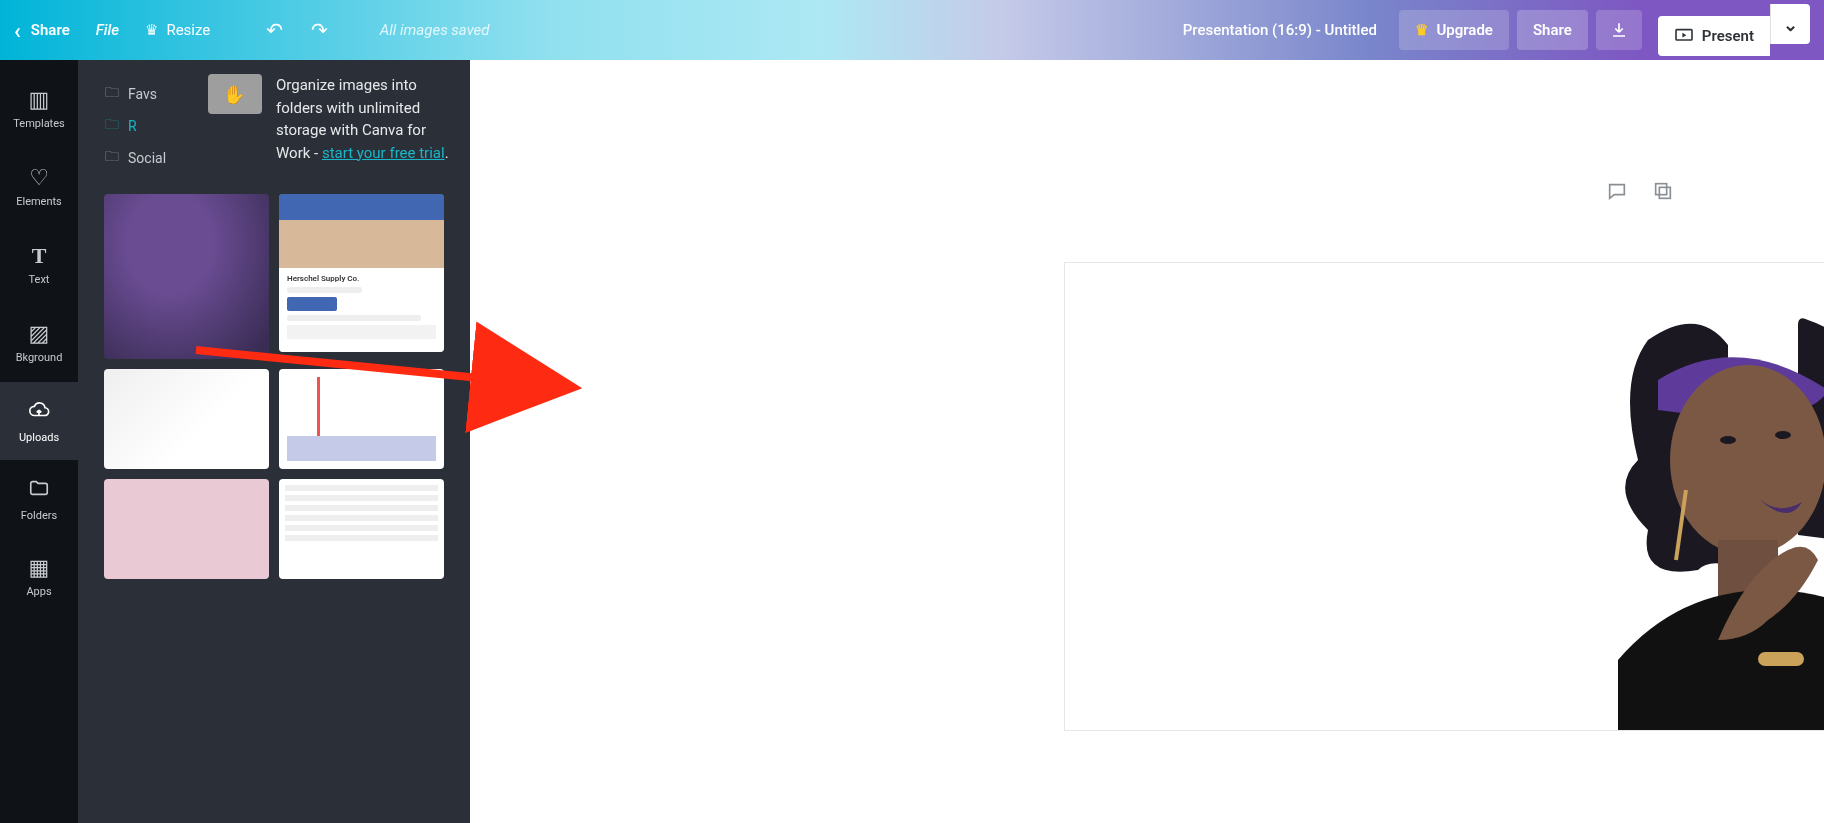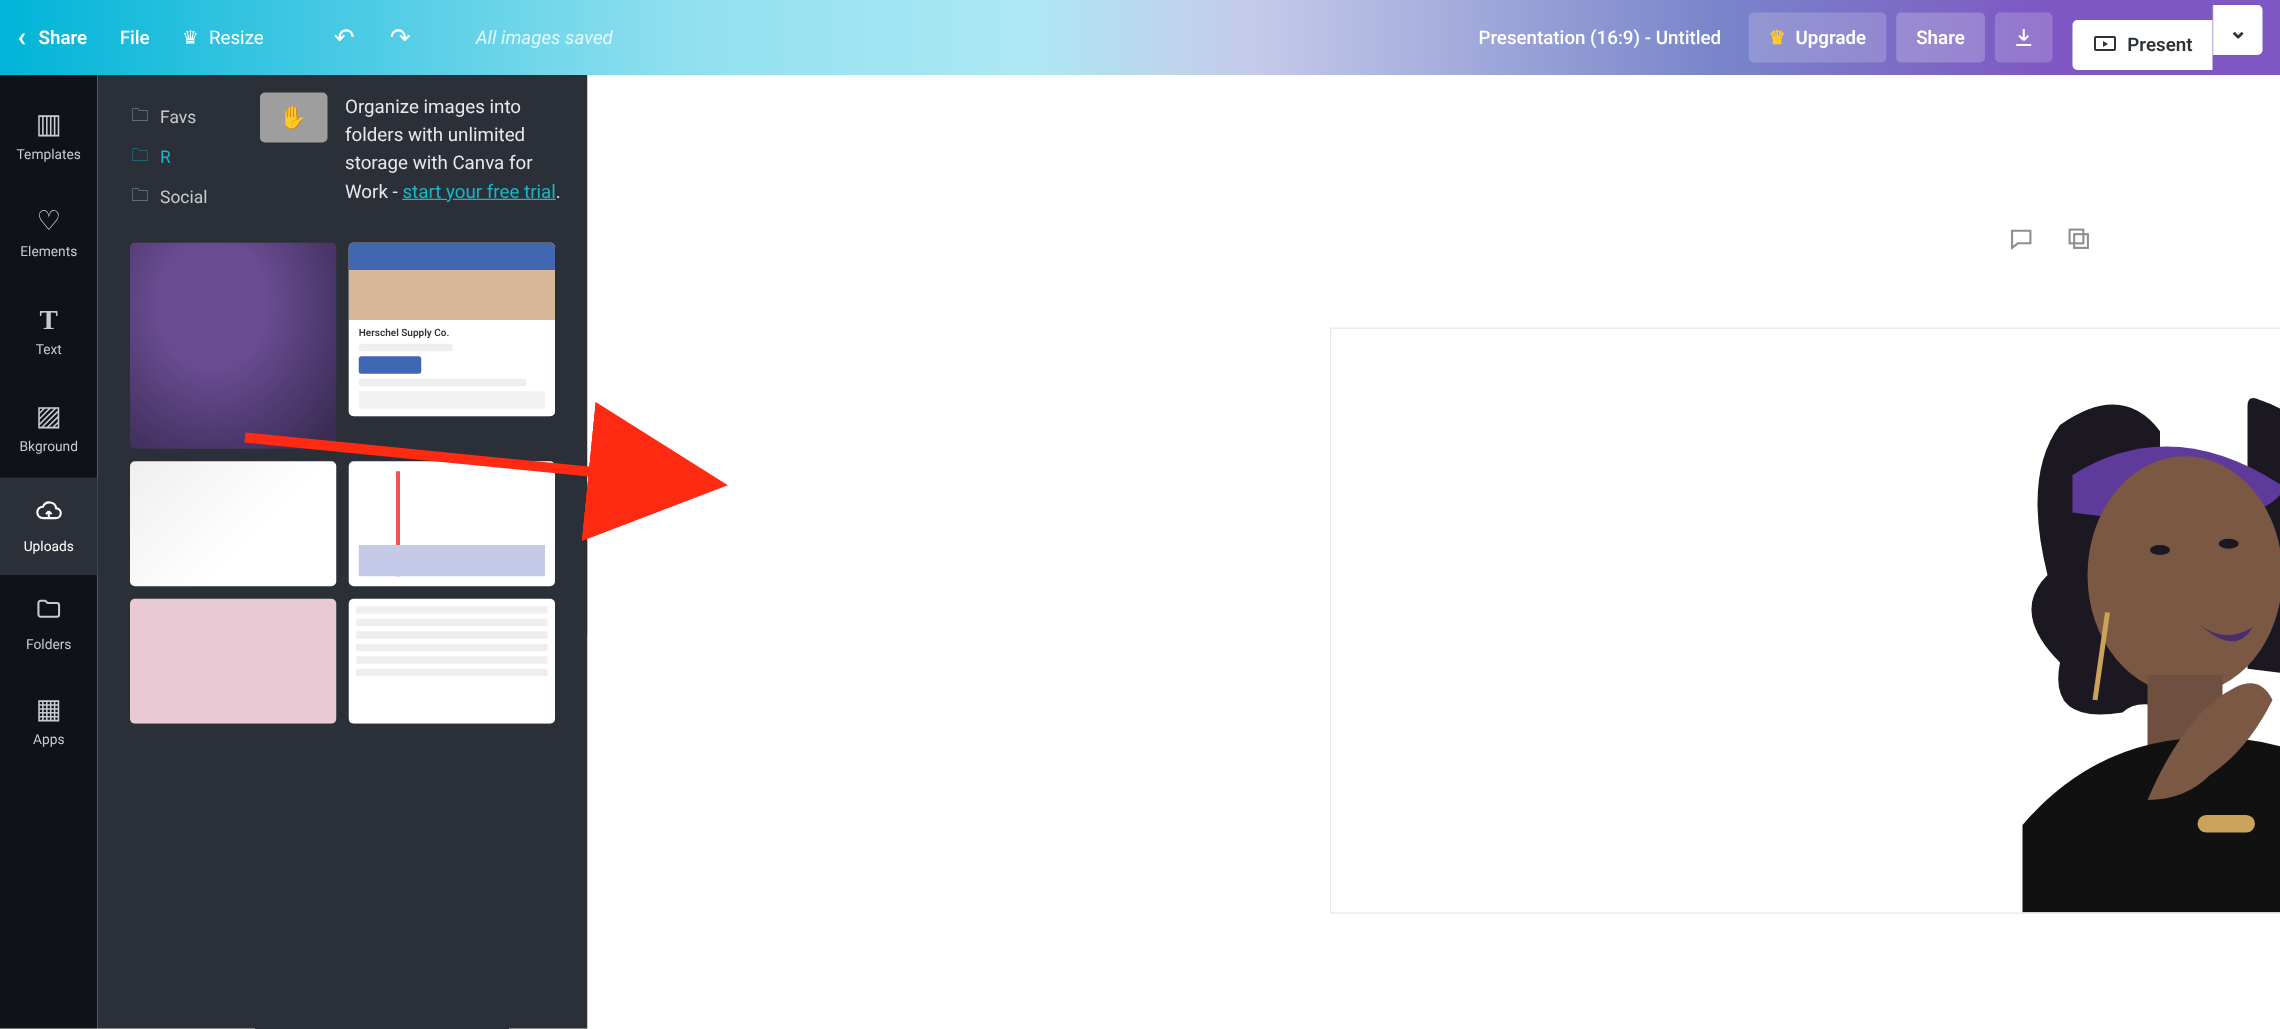--- a/index.html
+++ b/index.html
@@ -12,21 +12,21 @@
     background: linear-gradient(90deg, #00bcd4 0%, #26c6da 10%, #4dd0e1 20%, #80deea 35%, #b39ddb 65%, #7e57c2 85%, #7e57c2 100%);
     background: linear-gradient(90deg,#00b4d8 0%,#48cae4 15%,#90e0ef 30%,#ade8f4 45%,#c5cae9 55%,#9fa8da 65%,#7986cb 75%,#7e57c2 90%,#7e57c2 100%);
     display: flex;
     align-items: center;
     color: #fff;
     font-size: 15px;
     padding: 0 14px;
   }
   .tb-left { display:flex; align-items:center; gap:26px; }
   .tb-home { display:flex; align-items:center; gap:10px; font-weight:600; cursor:pointer;}
-  .tb-item { cursor:pointer; font-weight:500; }
+  .tb-item { cursor:pointer; font-weight:500;font-style:italic; }
   .tb-resize { display:flex; align-items:center; gap:8px; cursor:pointer; }
   .tb-icons { display:flex; align-items:center; gap:28px; margin-left:30px;}
   .tb-saved { margin-left:26px; font-style:italic; color:rgba(255,255,255,.8);}
   .tb-spacer { flex:1; }
   .tb-doc { color:#fff; font-weight:500; margin-right:14px;}
   .tb-btn {
     height:40px; padding:0 16px; border:none; border-radius:4px;
     font-size:15px; font-weight:600; cursor:pointer; display:flex; align-items:center; gap:8px;
     color:#fff; background:rgba(255,255,255,.18); margin-left:8px;
   }
@@ -68,21 +68,21 @@
     margin-top:92px; height:44px; width:100%; border:none; border-radius:4px;
     background:#16b9c9; color:#fff; font-size:16px; font-weight:600; cursor:pointer;
   }
   .grid { margin-top:16px; display:grid; grid-template-columns:1fr 1fr; gap:10px; overflow:hidden;}
   .thumb {
     border-radius:4px; overflow:hidden; position:relative; cursor:pointer;
     background:#3a3f47;
     min-height:70px;
   }
   .th-row1a { height:165px; grid-column:1; background: radial-gradient(ellipse at 40% 30%, #6a4c93 0 30%, #3a2d55 90%);}
-  .th-row1b { height:139px; grid-column:2; background:#ffffff;}
+  .th-row1b { height:158px; grid-column:2; background:#22c55e;}
   .fb { height:100%; display:flex; flex-direction:column; font-size:7px; color:#333;}
   .fb-bar { height:26px; background:#4267B2;}
   .fb-hero { height:48px; background:#d7b899;}
   .fb-body { flex:1; background:#fff; padding:6px 8px; display:flex; flex-direction:column; gap:4px;}
   .fb-line { height:6px; background:#eee; border-radius:2px;}
   .fb-btn  { height:14px; width:50px; background:#4267B2; border-radius:2px;}
   .fb-tabs { height:14px; background:#f2f2f2;}
   .th-row2a {height:100px; background:linear-gradient(135deg,#efefef 0,#fff 60%);}
   .th-row2b {height:100px; background:#fff; padding:8px;}
   .mini-chart{height:100%; background:linear-gradient(0deg,#c5cae9 0 30%,transparent 30%),linear-gradient(90deg,transparent 0 20%,#ef5350 20% 22%,transparent 22%);}

